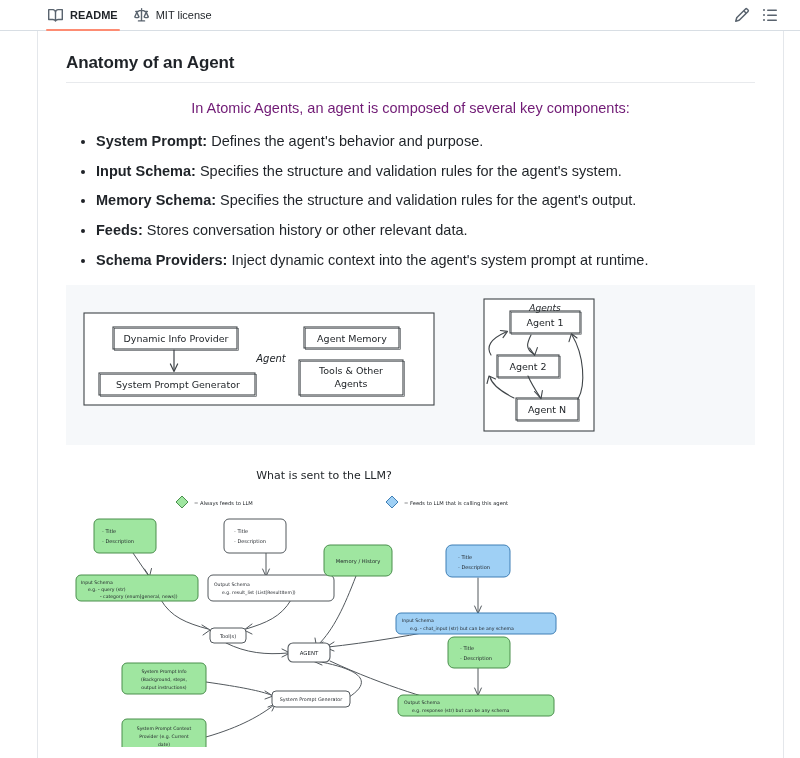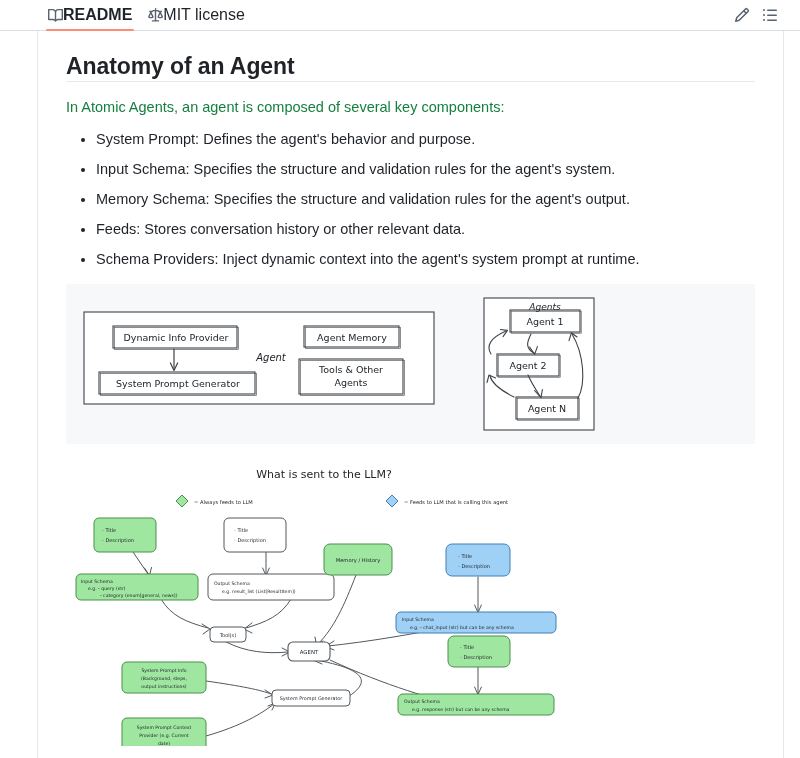--- a/index.html
+++ b/index.html
@@ -18,23 +18,24 @@
     height: 31px;
     display: flex;
     align-items: center;
     padding: 0 16px 0 40px;
     border-bottom: 1px solid #d8dee4;
     background: #ffffff;
   }
   .tab {
     display: flex;
     align-items: center;
+    gap: 7px;
     height: 30px;
     padding: 0 8px;
-    font-size: 16px;
+    font-size: 11px;
     color: #1f2328;
     position: relative;
     cursor: pointer;
     white-space: nowrap;
   }
   .tab.active { font-weight: 600; }
   .tab.active::after {
     content: "";
     position: absolute;
     left: 6px; right: 6px; bottom: -1px;
@@ -58,43 +59,45 @@
     height: 727px;
     border-left: 1px solid #e4e7eb;
     border-right: 1px solid #e4e7eb;
     margin: 0 16px 0 37px;
     background: #fff;
     overflow: hidden;
   }
   .article { padding: 16px 28px 0 28px; }
 
   h1.doc-title {
-    font-size: 23px;
+    font-size: 17px;
     font-weight: 600;
     line-height: 1.25;
     margin: 5px 0 8px 0;
+    padding-bottom: 9px;
     border-bottom: 1px solid #e8eaed;
     letter-spacing: -0.1px;
   }
   p.para {
     font-size: 14.5px;
     line-height: 1.55;
     margin: 14px 0 10px 0;
-    color: #15803d;
+    color: #701a75;
+    text-align: center;
   }
   ul.bullets {
     margin: 6px 0 14px 0;
     padding-left: 30px;
   }
   ul.bullets li {
     font-size: 14.5px;
     line-height: 1.54;
     margin-bottom: 7.5px;
   }
-  ul.bullets li b { font-weight: 400; }
+  ul.bullets li b { font-weight: 700; }
 
   
   .diagram-panel {
     background: #f6f8fa;
     margin: 10px 0 0 0;
     padding: 0;
     height: 160px;
     position: relative;
   }
   .diagram-panel svg { display: block; }

